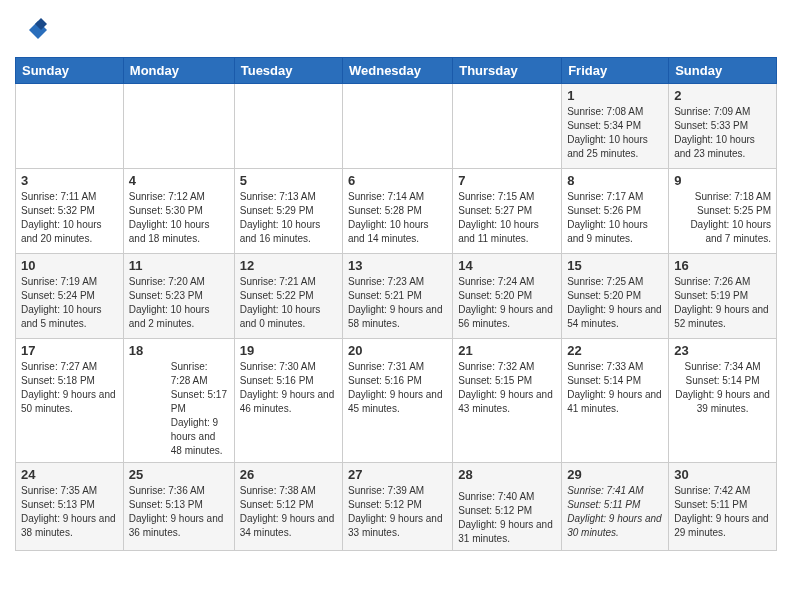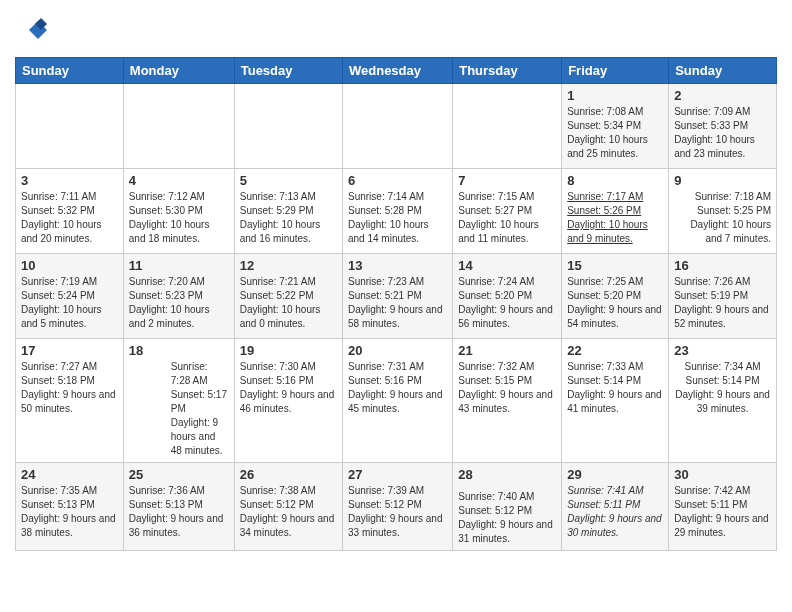--- a/index.html
+++ b/index.html
@@ -178,21 +178,21 @@
 Daylight: 10 hours and 14 minutes.</div>
           </td>
           <td>
             <span class="day-number">7</span>
             <div class="day-info" style="white-space: pre-line;">Sunrise: 7:15 AM
 Sunset: 5:27 PM
 Daylight: 10 hours and 11 minutes.</div>
           </td>
           <td>
             <span class="day-number">8</span>
-            <div class="day-info" style="white-space: pre-line; text-decoration: underline;">Sunrise: 7:17 AM
+            <div class="day-info" style="white-space: pre-line;">Sunrise: 7:17 AM
 Sunset: 5:26 PM
 Daylight: 10 hours and 9 minutes.</div>
           </td>
           <td>
             <span class="day-number">9</span>
             <div class="day-info" style="white-space: pre-line; text-align: right;">Sunrise: 7:18 AM
 Sunset: 5:25 PM
 Daylight: 10 hours and 7 minutes.</div>
           </td>
         </tr>

